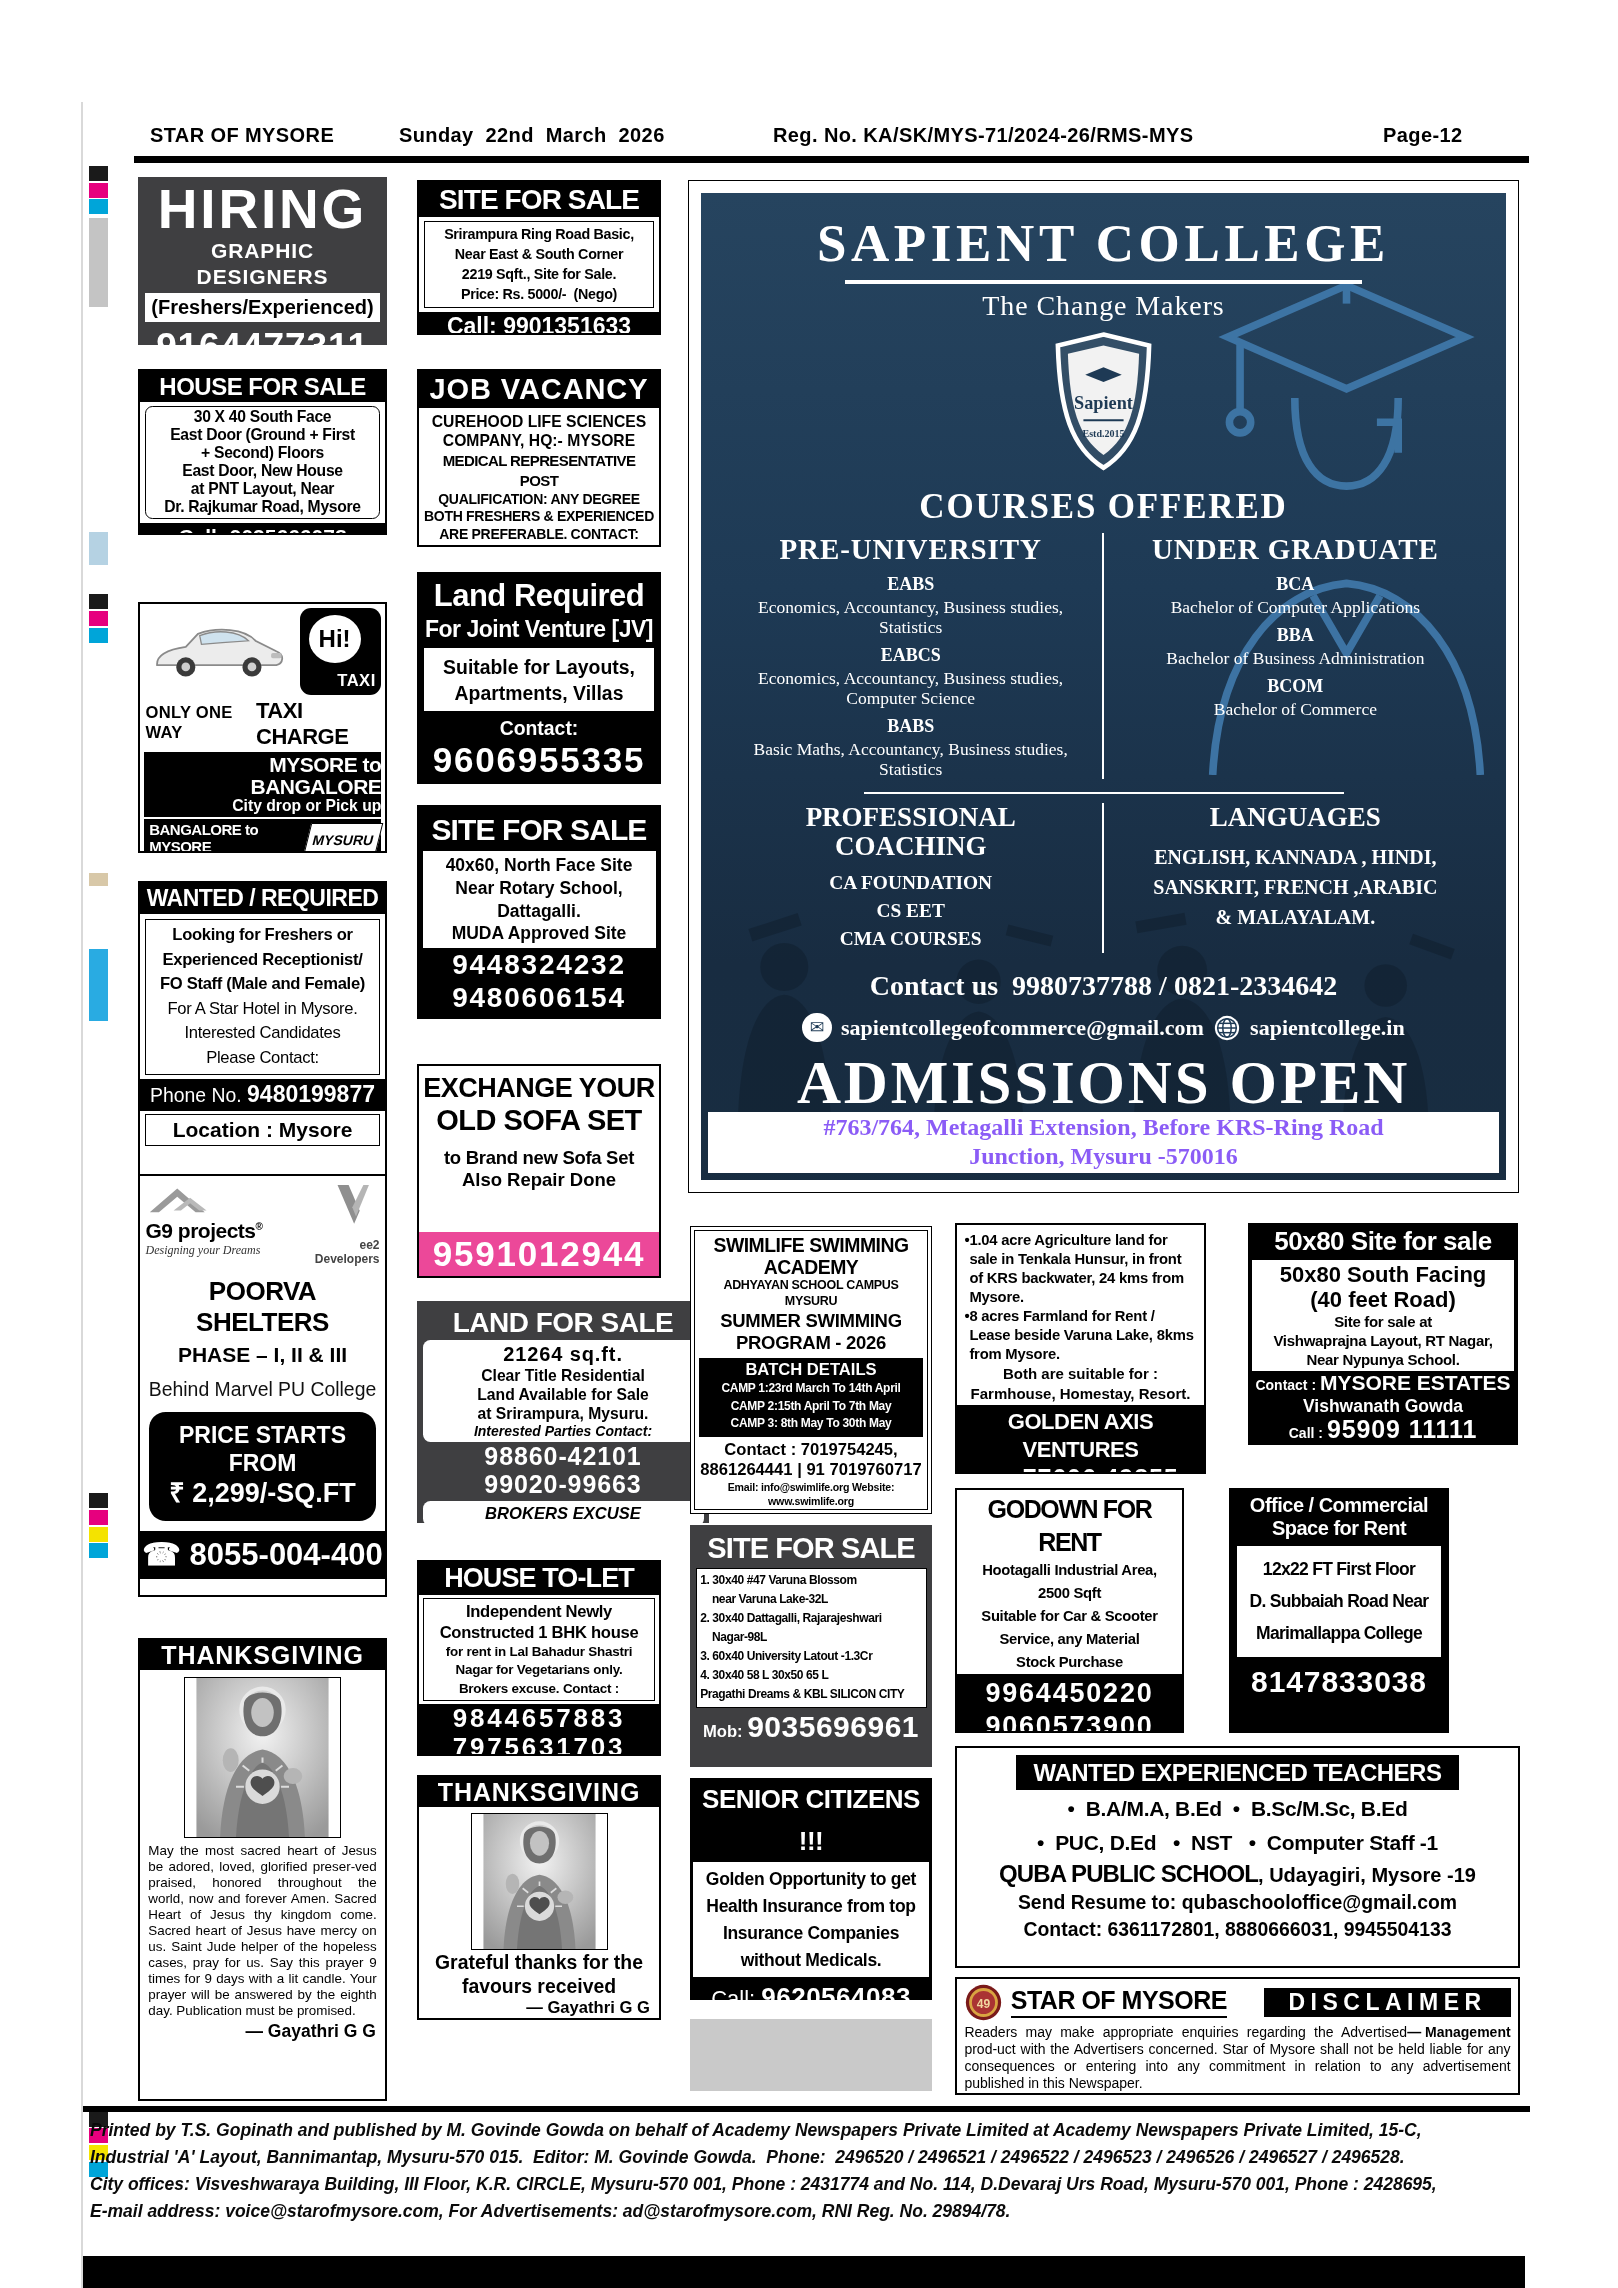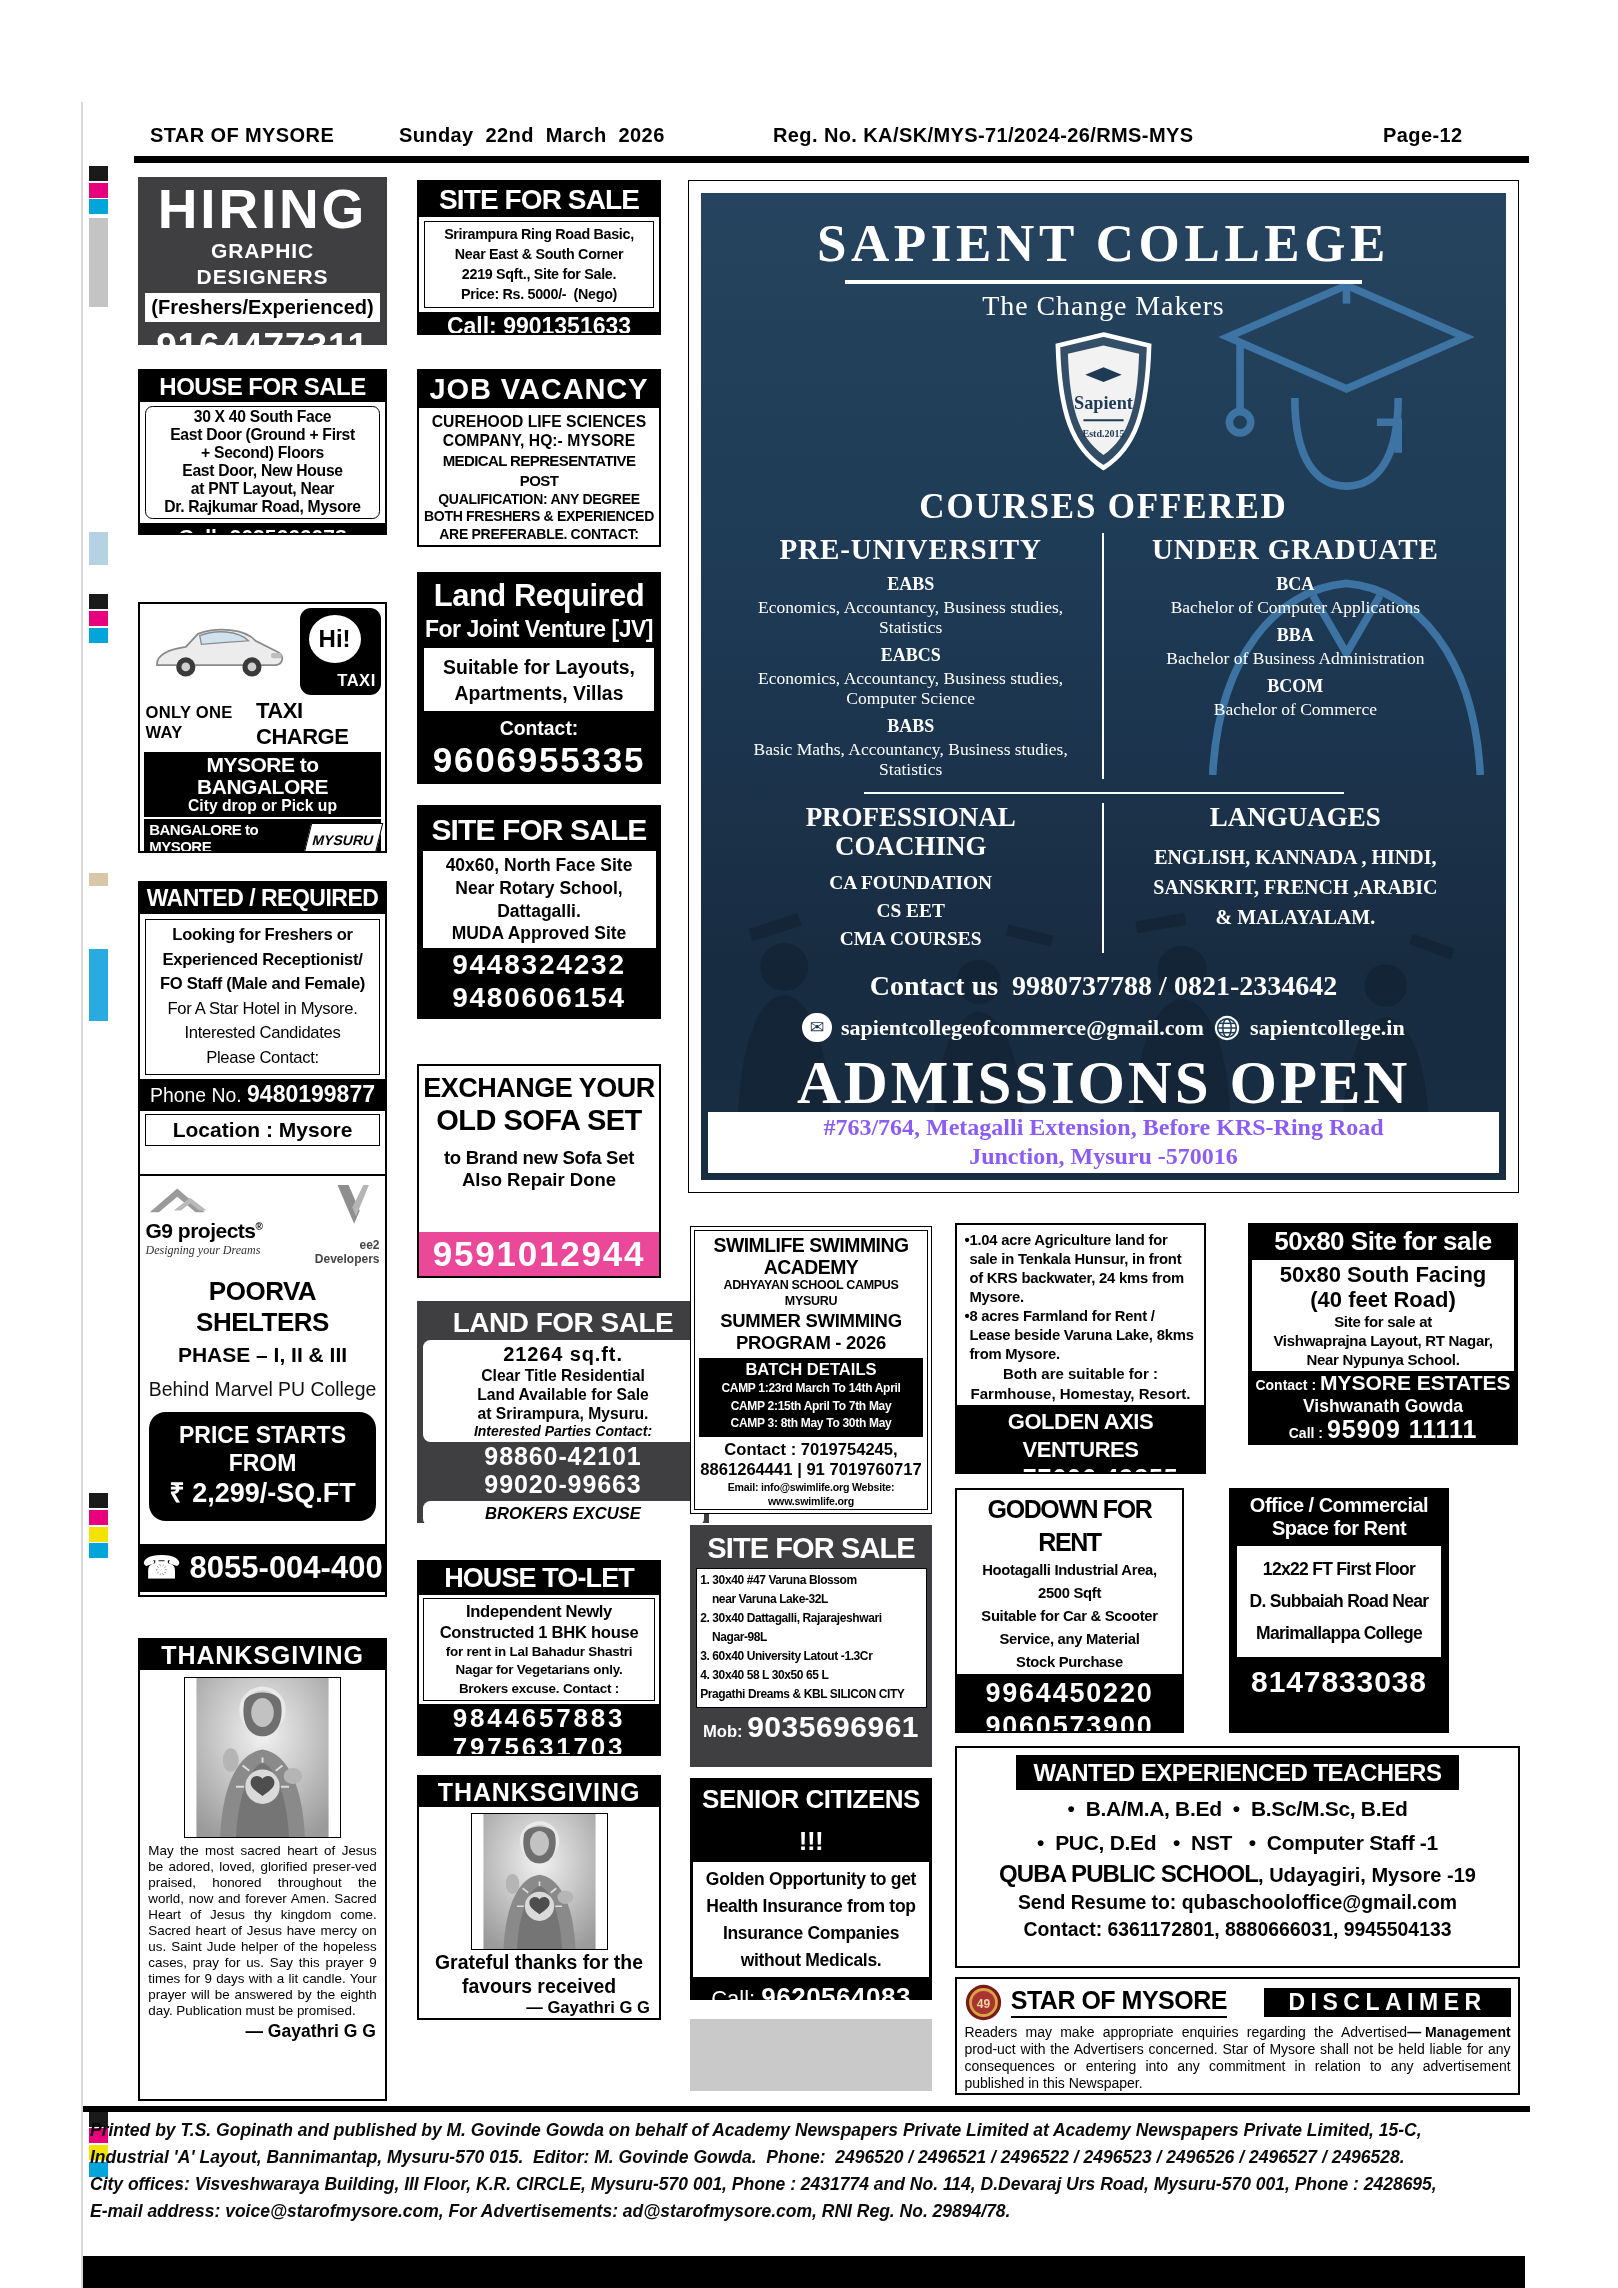--- a/index.html
+++ b/index.html
@@ -34,21 +34,21 @@
 
   #taxi{left:138px;top:602px;width:249px;height:251px;border:2.8px solid #000;padding:3.7px;}
   #taxi .row1{display:flex;height:90px;}
   #taxi .carwrap{flex:1;}
   #taxi .logo{width:81px;height:87px;background:#000;border-radius:11px;color:#fff;position:relative;}
   #taxi .hi{position:absolute;left:8.3px;top:7.4px;width:52px;height:48px;background:#fff;border-radius:50%;color:#000;font-weight:bold;font-size:24px;text-align:center;line-height:48px;}
   #taxi .hitx{position:absolute;right:5.5px;bottom:3.7px;font-weight:bold;font-size:16.6px;letter-spacing:0.5px;}
   #taxi .row2{display:flex;justify-content:space-between;align-items:baseline;padding:0 1.8px;}
   #taxi .oow{font-size:16.6px;font-weight:bold;letter-spacing:0.3px;}
   #taxi .tc{font-size:22px;font-weight:bold;letter-spacing:-0.5px;}
-  #taxi .band1{background:#000;color:#fff;text-align:center;margin-top:2.8px;padding:1.8px 0;}
+  #taxi .band1{background:#000;color:#fff;text-align:right;margin-top:2.8px;padding:1.8px 0;}
   #taxi .band1 .l1{font-size:21px;font-weight:bold;line-height:22px;letter-spacing:-0.5px;}
   #taxi .band1 .l2{font-size:15.7px;font-weight:bold;line-height:16.6px;}
   #taxi .band2{background:#000;color:#fff;margin-top:2.8px;position:relative;height:39px;padding:2.8px 79px 0 5.5px;}
   #taxi .band2 .l1{font-size:15px;font-weight:bold;line-height:16.6px;letter-spacing:-0.5px;}
   #taxi .badge{position:absolute;right:2.8px;top:3.7px;bottom:3.7px;width:70px;background:#fff;color:#000;border:1.8px solid #000;transform:skewX(-14deg);display:flex;align-items:center;justify-content:center;font-weight:bold;font-size:14px;}
 
   #wanted{left:138px;top:881px;width:249px;height:336px;}
   #wanted .hdr{font-size:23px;line-height:31px;letter-spacing:-0.5px;}
   #wanted .bodybx{border:1.8px solid #000;margin:4.6px 4.6px 3.7px;padding:3.7px 1.8px;text-align:center;}
   #wanted .bodybx div{font-size:16.6px;line-height:24.5px;letter-spacing:-0.3px;}
@@ -61,21 +61,21 @@
   #poorva .logos{display:flex;justify-content:space-between;height:85px;}
   #poorva .g9n{font-size:21px;font-weight:bold;letter-spacing:-0.5px;}
   #poorva .g9t{font-family:"Liberation Serif",serif;font-style:italic;font-size:12px;color:#333;}
   #poorva .v2s{font-size:12px;font-weight:bold;color:#444;text-align:right;}
   #poorva .tt{font-size:26px;font-weight:bold;text-align:center;letter-spacing:-0.5px;margin-top:7.4px;}
   #poorva .ph2{font-size:21px;font-weight:bold;text-align:center;margin-top:5.5px;}
   #poorva .sub{font-size:19.4px;text-align:center;margin-top:11px;color:#111;}
   #poorva .price{background:#000;color:#fff;border-radius:16.6px;margin:11px 3.7px 0;padding:9.2px 0 11px;text-align:center;}
   #poorva .price .p1{font-size:23px;font-weight:bold;line-height:28px;}
   #poorva .price .p2{font-size:27px;font-weight:bold;line-height:33px;}
-  #poorva .pbar{margin:auto -5.5px 3px;background:#000;color:#fff;text-align:center;font-size:31px;font-weight:bold;line-height:48px;}
+  #poorva .pbar{margin:auto -5.5px 16px;background:#000;color:#fff;text-align:center;font-size:31px;font-weight:bold;line-height:48px;}
 
   .thx .hdr{font-size:25px;line-height:30px;letter-spacing:0.9px;}
   #thanks1{left:138px;top:1638px;width:249px;height:463px;}
   #thanks1 .img{display:block;margin:6.5px auto 0;border:1.8px solid #000;}
   #thanks1 p{margin:5.5px 8.3px 0;text-align:justify;font-size:13.4px;line-height:16px;}
   #thanks1 .sig{text-align:right;font-weight:bold;font-size:17.5px;margin:1.8px 9.2px 0;}
 
   
   #site1{left:417px;top:180px;width:244px;height:155px;}
   #site1 .hdr{font-size:28px;line-height:35px;letter-spacing:-0.9px;}

